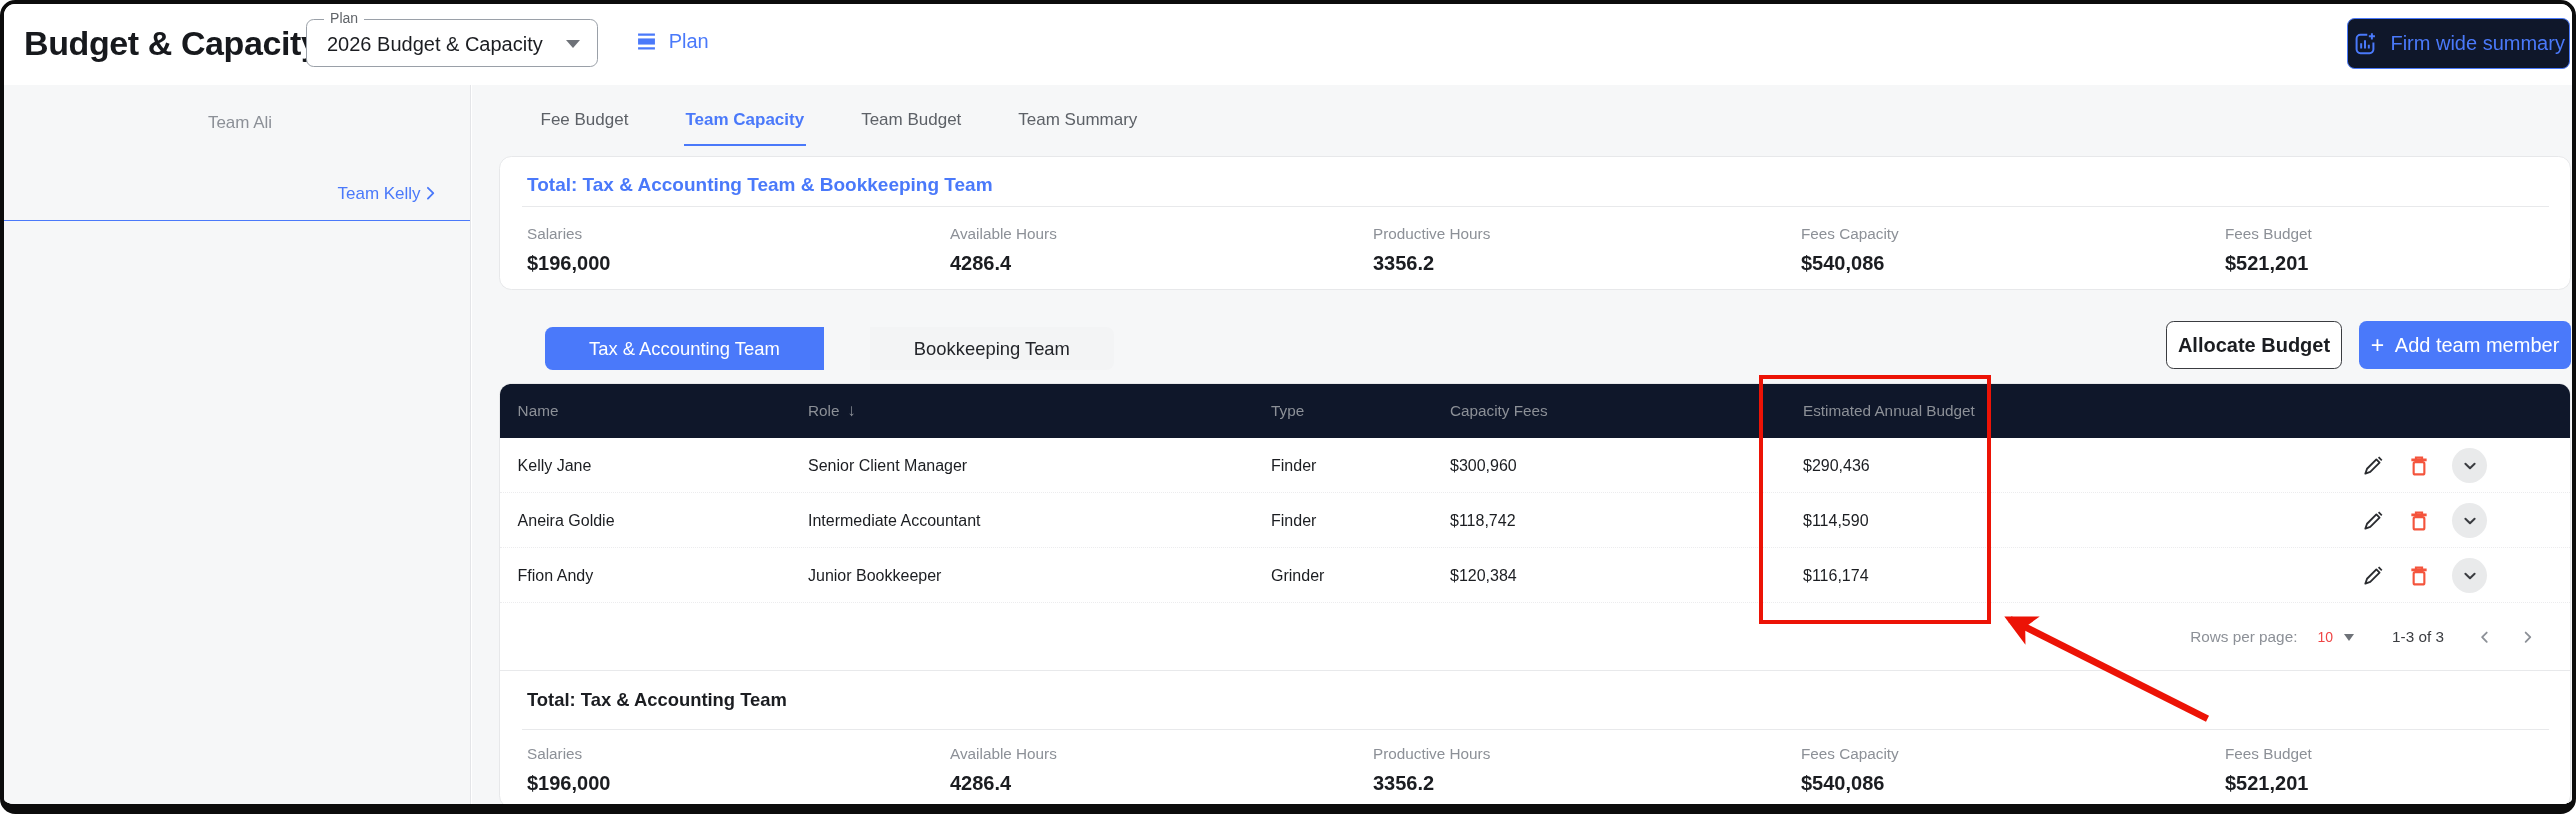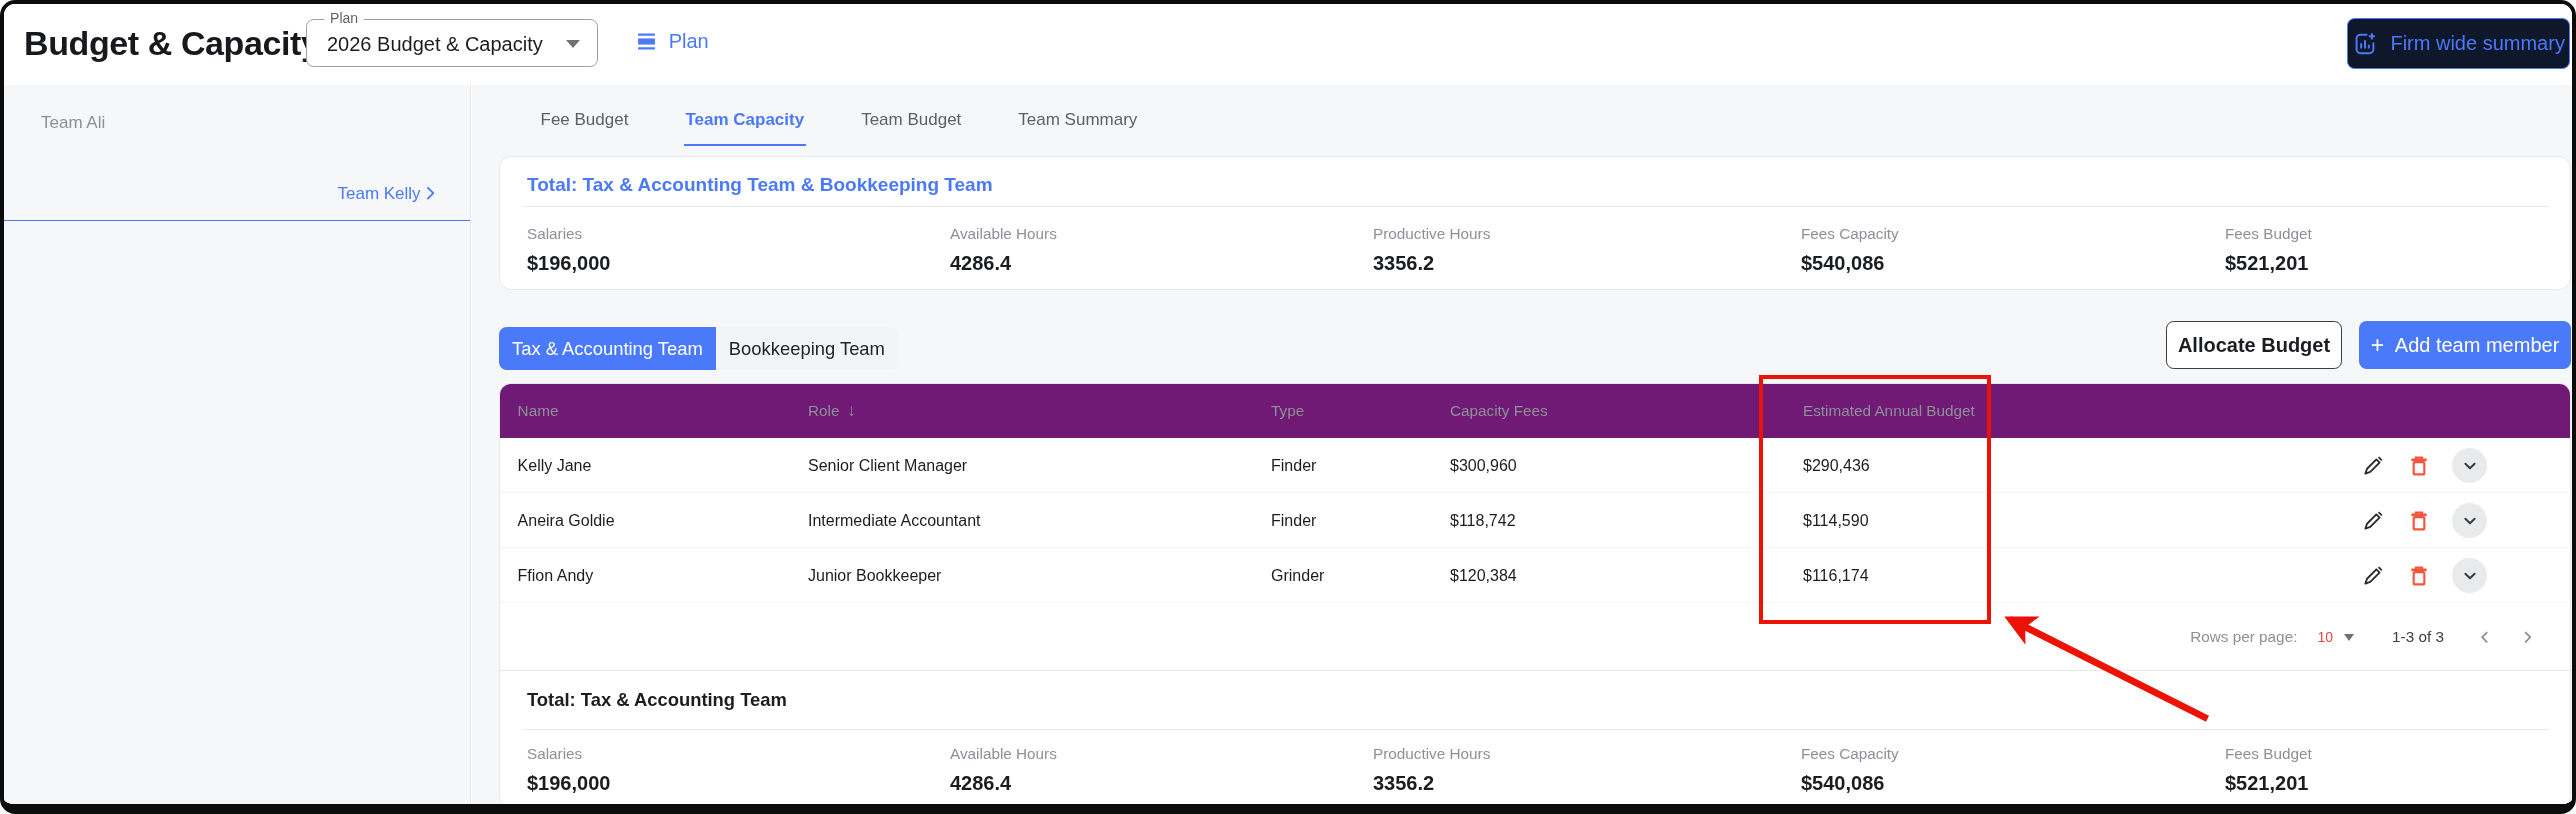--- a/index.html
+++ b/index.html
@@ -17,21 +17,21 @@
   .plan-select .fvalue { position:absolute; left:20px; top:12.3px; font-size:20px; color:#1b1d21; }
   .caret-down { width:0; height:0; border-left:7px solid transparent; border-right:7px solid transparent; border-top:8.4px solid #6e7278; }
   .plan-select .caret-down { position:absolute; right:17px; top:20px; }
   .plan-link { position:absolute; left:631px; top:26px; display:flex; align-items:center; gap:10.7px; color:#4a79fa;
                font-size:20px; font-weight:500; cursor:pointer; }
   .firm-btn { position:absolute; left:2343px; top:14px; width:223px; height:51px; border:1.5px solid #4a79fa; border-radius:7.7px;
               background:#0f172a; color:#4a79fa; font-size:20px; display:flex; align-items:center; justify-content:center; gap:12.3px; cursor:pointer; }
 
   
   .sidebar { position:absolute; left:0; top:81px; width:467px; bottom:0; background:#f6f7f8; border-right:1.5px solid #e4e5e8; }
-  .side-item { position:absolute; left:0; right:0; height:54px; display:flex; align-items:center; padding:0 31px 0 37px; font-size:17px; cursor:pointer; }
+  .side-item { position:absolute; left:0; right:0; height:54px; display:flex; align-items:center; padding:0 31px 0 37px; font-size:17px; cursor:pointer;justify-content:center; }
   .side-item.plain { top:10.7px; color:#8c9097; }
   .side-item.selected { top:82px; color:#4a79fa; border-bottom:1.5px solid #4a79fa; justify-content:flex-end; }
 
   
   .main { position:absolute; left:468px; top:81px; right:0; bottom:0; background:#f6f7f8; }
   .tabs { position:absolute; left:67px; top:14px; display:flex; gap:54px; }
   .tab { font-size:17px; color:#5d6167; padding:10.7px 1.5px 14px; cursor:pointer; }
   .tab.active { color:#4a79fa; font-weight:700; border-bottom:2.3px solid #4a79fa; }
 
   .card { position:absolute; left:27px; width:2072px; background:#fff; border:1.5px solid #e7e8ea; border-radius:12.3px; }
@@ -39,32 +39,32 @@
   .card-title { position:absolute; left:27px; top:17px; font-size:19px; font-weight:600; color:#4a79fa; }
   .hdiv { position:absolute; left:21.5px; right:21.5px; height:0; border-top:1.5px solid #e8e9eb; }
   .card1 .hdiv { top:49px; }
   .stat { position:absolute; width:399px; }
   .stat .slabel { font-size:15.3px; color:#8c9097; margin-bottom:9.2px; }
   .stat .svalue { font-size:20px; font-weight:700; color:#1b1d21; }
   .stats-top .stat { top:68px; }
   .s0{left:27px} .s1{left:450px} .s2{left:873px} .s3{left:1301px} .s4{left:1725px}
 
   .toggle { position:absolute; left:27px; top:242px; display:flex; height:43px; border-radius:7.7px; }
-  .toggle .tbtn { display:flex; align-items:center; justify-content:center; font-size:18.4px; cursor:pointer; padding:0 13px; }
+  .toggle .tbtn { display:flex; align-items:center; justify-content:center; font-size:18.4px; cursor:pointer; padding:0 44px;margin-left:46px; }
   .toggle .tbtn.on { background:#4a79fa; color:#fff; border-radius:7.7px 0 0 7.7px; font-weight:500; }
   .toggle .tbtn.off { background:#f3f4f5; color:#23252a; border-radius:0 7.7px 7.7px 0; }
 
   .allocate-btn { position:absolute; left:1694px; top:236px; width:176px; height:48px; background:#fff; border:1.5px solid #3a3c40;
                   border-radius:7.7px; font-size:20px; font-weight:600; color:#1b1d21; display:flex; align-items:center; justify-content:center; cursor:pointer; }
   .add-btn { position:absolute; left:1887px; top:236px; width:212px; height:48px; background:#4a79fa; border:none; border-radius:7.7px;
              font-size:20px; color:#fff; display:flex; align-items:center; justify-content:center; gap:10.7px; cursor:pointer; }
   .add-btn .plus { font-size:23px; font-weight:400; line-height:1; }
 
   .card2 { top:298px; height:425px; }
-  .thead { position:absolute; left:0; right:0; top:0; height:54px; background:#701a75; border-radius:10.7px 10.7px 0 0;text-align:center; }
+  .thead { position:absolute; left:0; right:0; top:0; height:54px; background:#0f172a; border-radius:10.7px 10.7px 0 0;text-align:center; }
   .hcell { position:absolute; top:0; height:54px; display:flex; align-items:center; font-size:15.3px; color:#8c9097; }
   .c-name{left:17.6px} .c-role{left:308px} .c-type{left:771px} .c-fees{left:950px} .c-budget{left:1303px}
   .sort-arrow { margin-left:7.7px; font-size:17px; color:#8c9097; }
   .t-row { position:absolute; left:0; right:0; height:55px; border-bottom:1.5px dotted #ececee; }
   .r0{top:54px} .r1{top:109px} .r2{top:164px}
   .tcell { position:absolute; top:0; height:55px; display:flex; align-items:center; font-size:16px; color:#1b1d21; }
   .row-actions { position:absolute; left:1860px; top:0; height:55px; display:flex; align-items:center; gap:20px; }
   .icon-btn { background:none; border:none; cursor:pointer; display:flex; align-items:center; justify-content:center; padding:0; }
   .chev-circle { width:35px; height:35px; border-radius:50%; background:#e9eaeb; display:flex; align-items:center; justify-content:center; }
 

